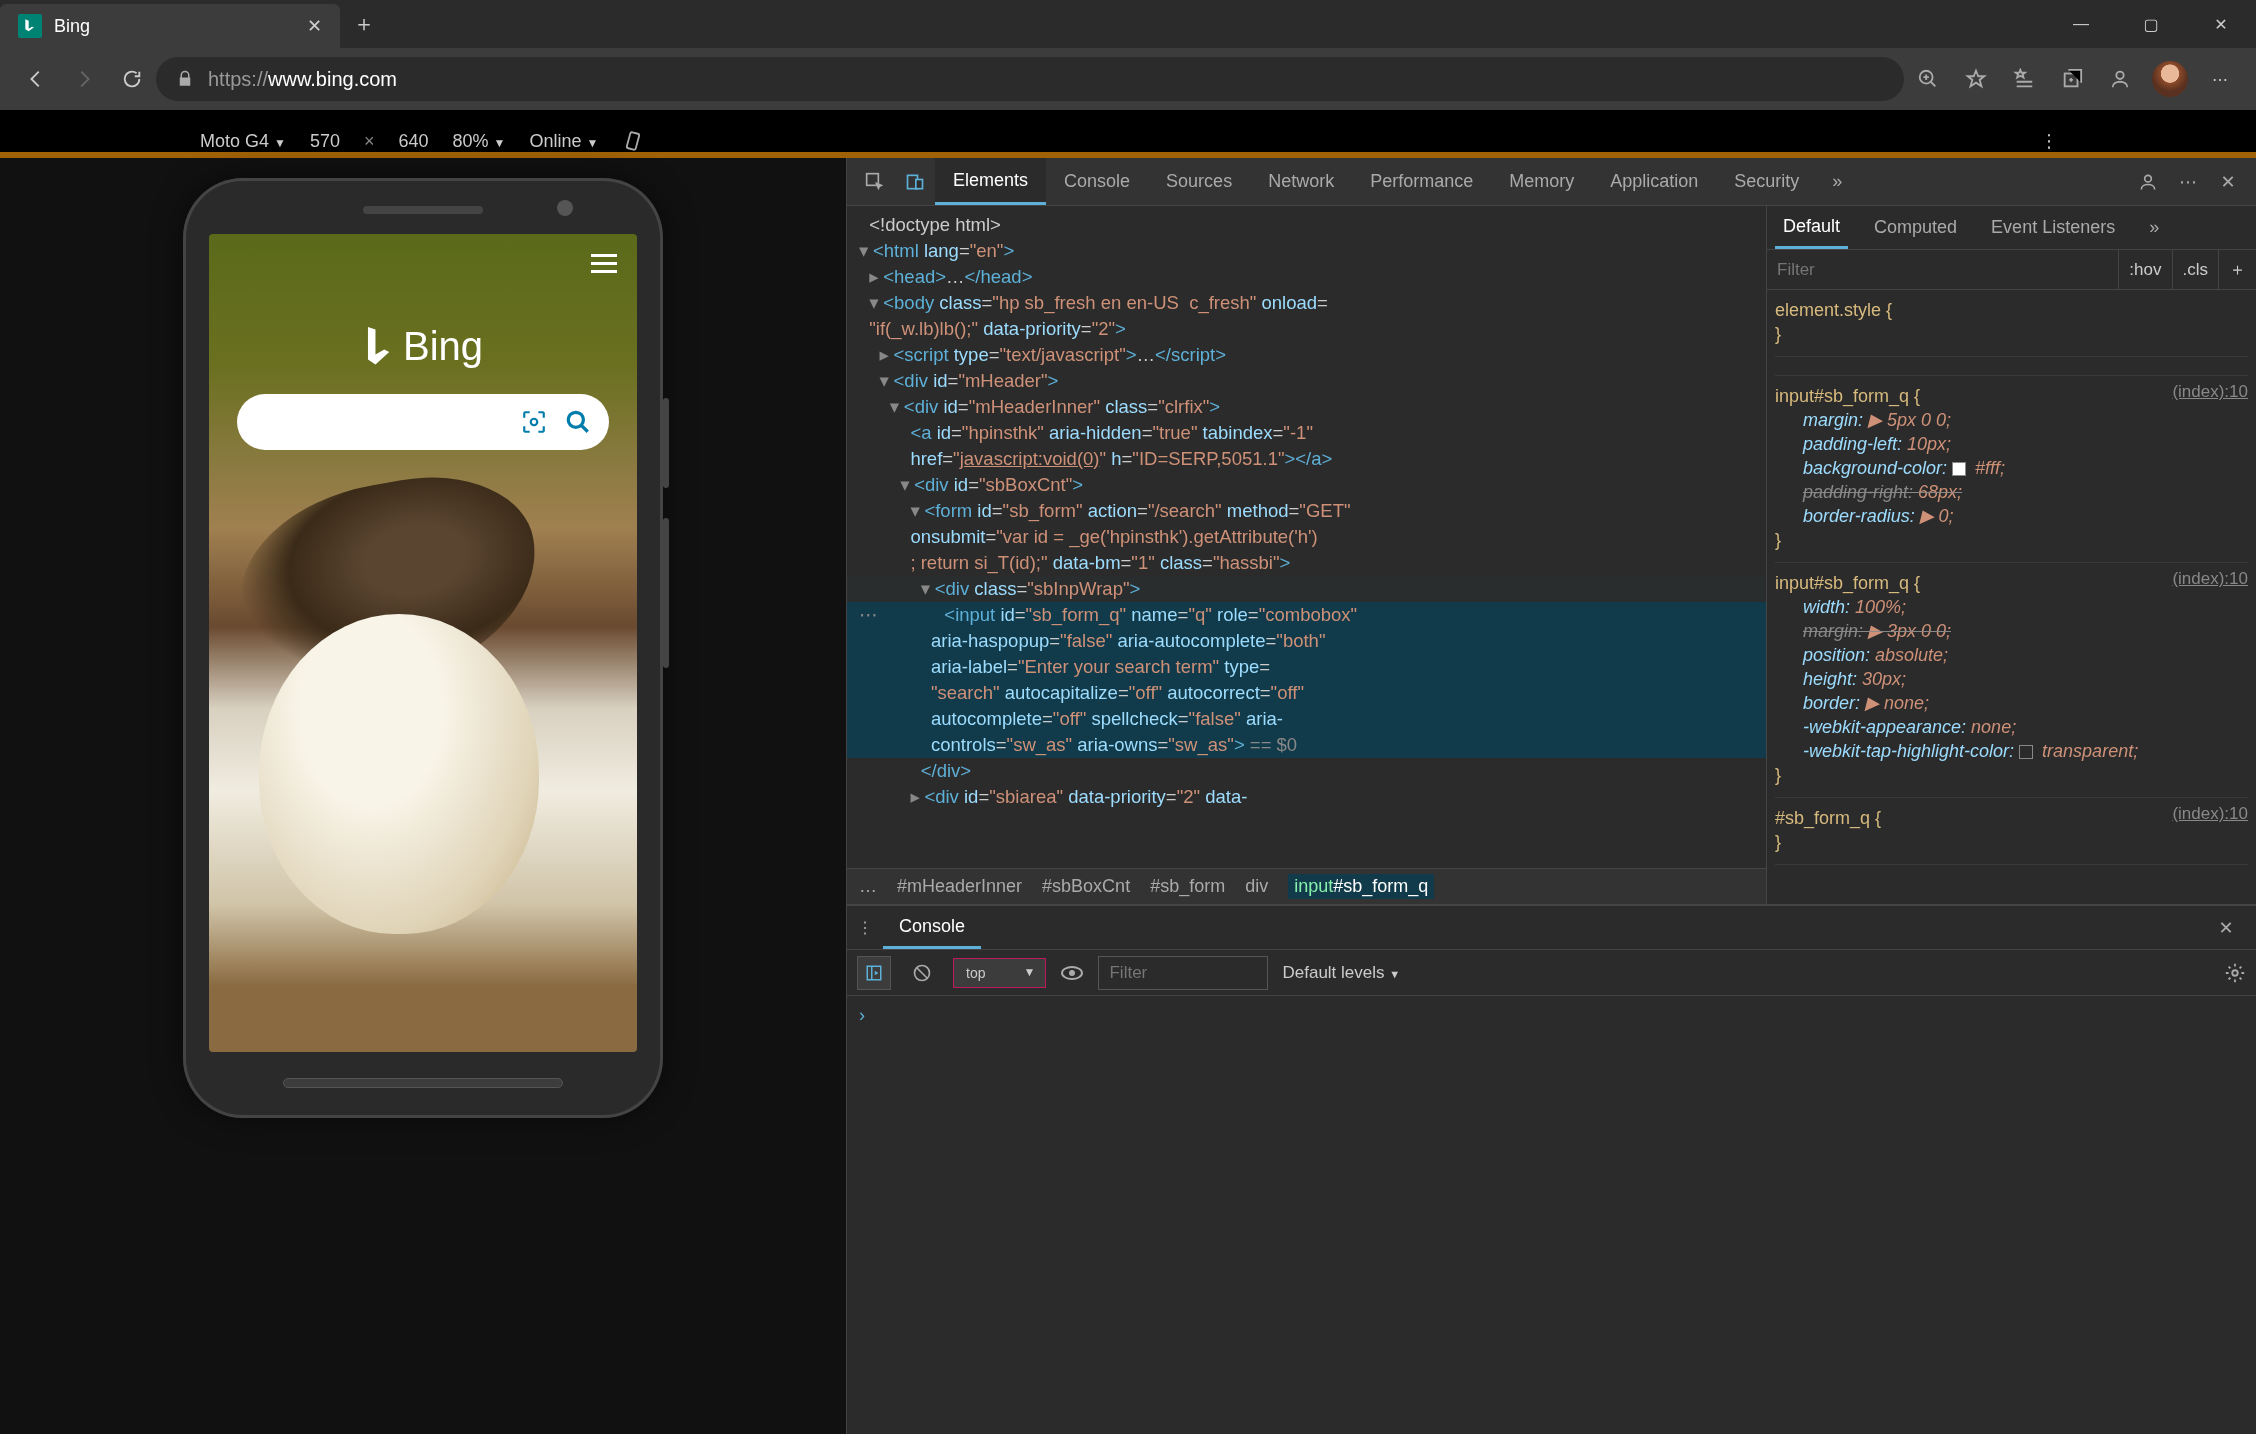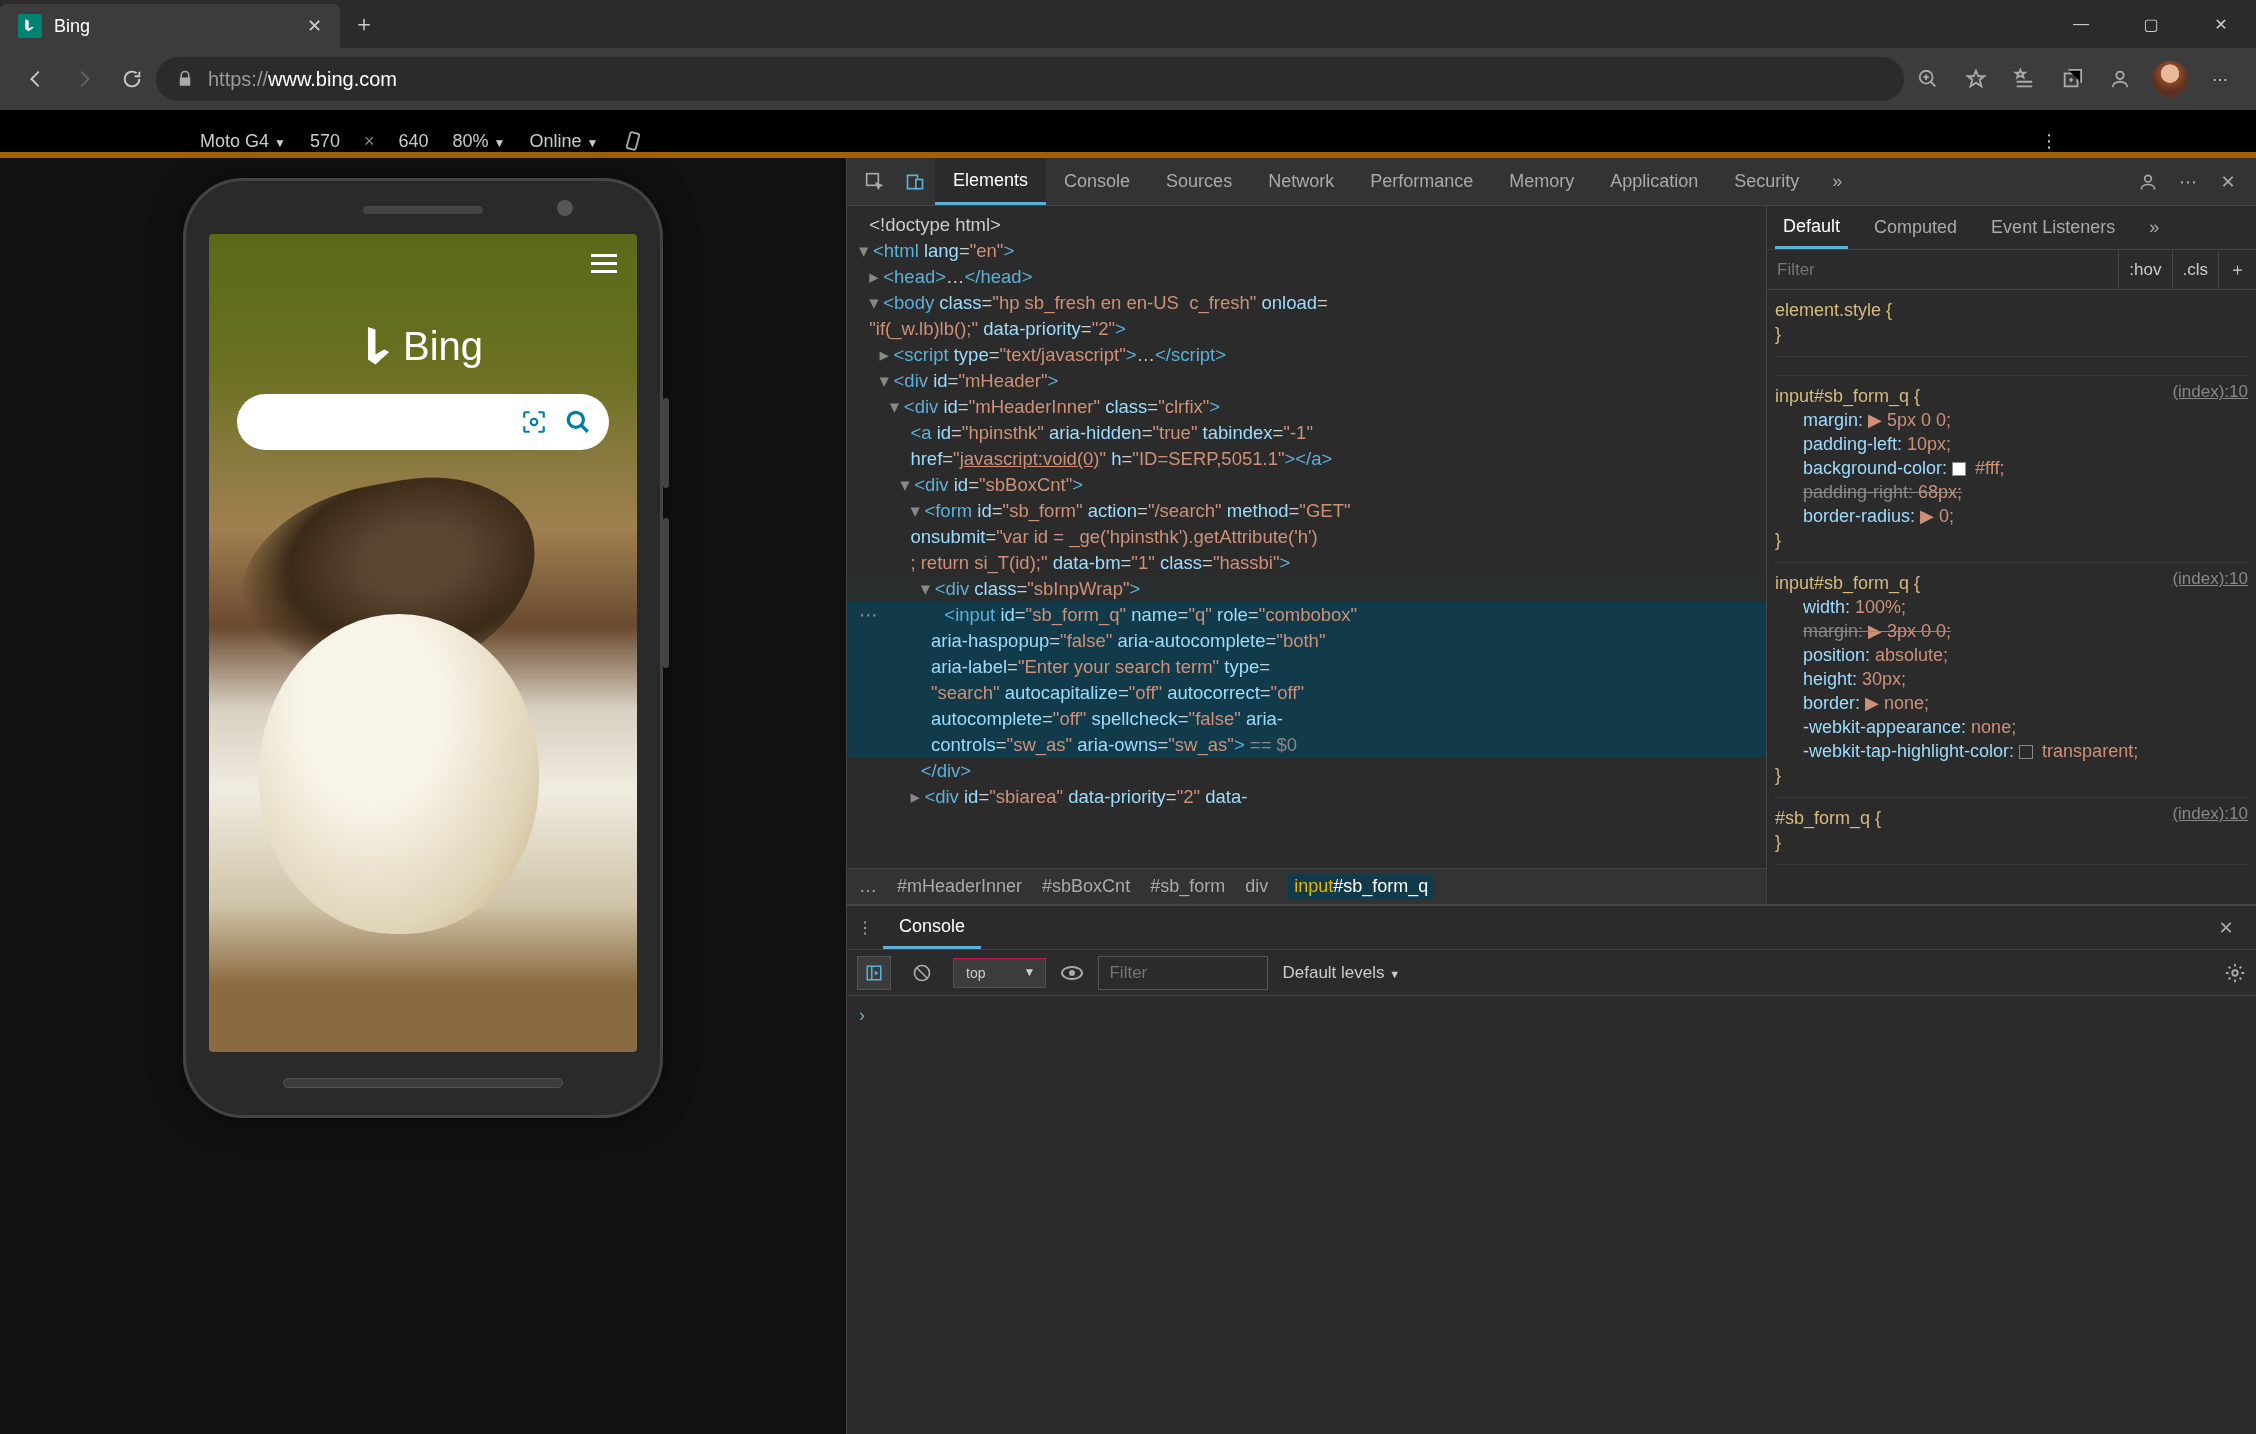--- a/index.html
+++ b/index.html
@@ -85,21 +85,21 @@
 .styles { width: 490px; border-left: 1px solid #444; display: flex; flex-direction: column; }
 .stabs { height: 44px; display: flex; align-items: center; border-bottom: 1px solid #444; padding: 0 8px; gap: 18px; }
 .stab { color: #aaa; font-size: 18px; cursor: pointer; padding: 0 8px; height: 100%; display: flex; align-items: center; }
 .stab.active { color: #fff; border-bottom: 3px solid #5db0d7; }
 .sfbar { height: 40px; display: flex; align-items: center; border-bottom: 1px solid #444; }
 .sfilter { flex: 1; background: transparent; border: none; color: #ccc; padding: 0 10px; font-size: 17px; outline: none; }
 .sfbtn { padding: 0 10px; color: #ccc; font-size: 17px; cursor: pointer; border-left: 1px solid #444; height: 100%; display: flex; align-items: center; }
 .sbody { flex: 1; overflow: auto; font-family: Consolas, monospace; font-size: 18px; line-height: 24px; padding: 4px 8px; }
 .rule { border-bottom: 1px solid #3a3a3a; padding: 4px 0 10px; margin-bottom: 4px; position: relative; }
 .selc { color: #d7ba7d; }
-.prop { color: #9cdcfe; padding-left: 28px; }
+.prop { color: #9cdcfe; padding-left: 28px; font-style: italic; }
 .pv { color: #ce9178; }
 .strike { text-decoration: line-through; color: #888; }
 .srclink { position: absolute; right: 0; top: 0; color: #888; text-decoration: underline; font-size: 17px; }
 .swatch { display: inline-block; width: 14px; height: 14px; border: 1px solid #888; vertical-align: middle; margin-right: 4px; }
 
 
 .console { height: 530px; border-top: 2px solid #444; background: #2b2b2b; display: flex; flex-direction: column; }
 .ctabs { height: 44px; display: flex; align-items: center; padding: 0 10px; border-bottom: 1px solid #444; }
 .ctab { padding: 0 16px; height: 100%; display: flex; align-items: center; color: #fff; border-bottom: 3px solid #5db0d7; font-size: 18px; }
 .cfbar { height: 46px; display: flex; align-items: center; padding: 0 10px; gap: 14px; border-bottom: 1px solid #444; }
@@ -309,21 +309,21 @@
 <div class="l hl">              <span class="attr">controls</span>=<span class="val">"sw_as"</span> <span class="attr">aria-owns</span>=<span class="val">"sw_as"</span><span class="tag">&gt;</span> <span class="txt" style="color:#888">== $0</span></div>
 <div class="l">            <span class="tag">&lt;/div&gt;</span></div>
 <div class="l">          <span class="tri">▸</span><span class="tag">&lt;div</span> <span class="attr">id</span>=<span class="val">"sbiarea"</span> <span class="attr">data-priority</span>=<span class="val">"2"</span> <span class="attr">data-</span></div>
         </div>
         <div class="breadcrumb">
           <span>…</span>
           <span>#mHeaderInner</span>
           <span>#sbBoxCnt</span>
           <span>#sb_form</span>
           <span>div</span>
-          <span class="sel"><span style="color:#eab308">input</span>#sb_form_q</span>
+          <span class="sel"><span style="color:#86efac">input</span>#sb_form_q</span>
         </div>
       </div>
 
       <div class="styles">
         <div class="stabs">
           <div class="stab active">Default</div>
           <div class="stab">Computed</div>
           <div class="stab">Event Listeners</div>
           <div class="stab">»</div>
         </div>

